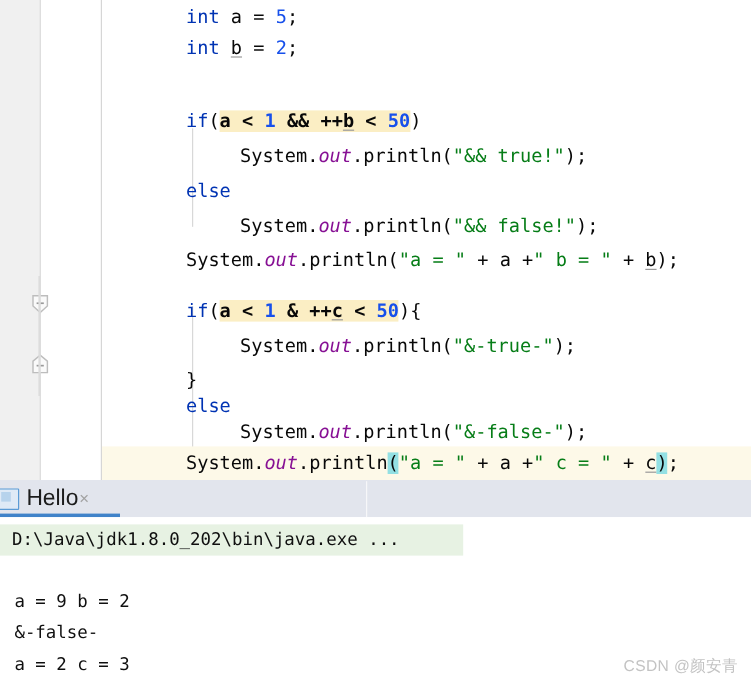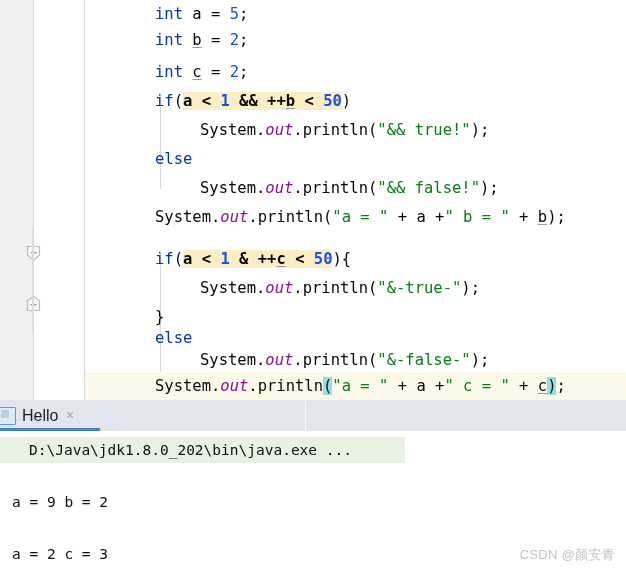--- a/index.html
+++ b/index.html
@@ -47,27 +47,27 @@
 
   
   .console{position:absolute;left:0;top:400px;width:626px;height:170px;background:#ffffff;}
   .tabbar{position:absolute;left:0;top:0;width:626px;height:31px;background:#e2e5ed;}
   .tabbar-sep{position:absolute;left:305px;top:1px;width:1px;height:30px;background:#f7f7f9;}
   .tab{position:absolute;left:0;top:0;width:100px;height:31px;}
   .tab-underline{position:absolute;left:0;top:28px;width:100px;height:3px;background:#4083c9;}
   .tab-ico{position:absolute;left:-2px;top:7px;width:16px;height:16px;border:1.5px solid #5b9bd5;background:#dfeaf6;border-radius:1px;}
   .tab-ico:after{content:"";position:absolute;left:2px;top:2px;width:8px;height:8px;background:#b7d3ec;}
   .tab-label{position:absolute;left:22px;top:0;height:31px;line-height:31px;
-    font-family:"Liberation Sans",sans-serif;font-size:16px;color:#1c1c1c;}
+    font-family:"Liberation Sans",sans-serif;font-size:19px;color:#1c1c1c;}
   .tab-close{position:absolute;left:66px;top:0;height:31px;line-height:31px;
     font-family:"Liberation Sans",sans-serif;font-size:14px;color:#a2a2a2;cursor:pointer;}
 
   .out{position:absolute;left:0;top:31px;width:626px;height:139px;background:#ffffff;}
   .oline{position:absolute;left:12px;height:26px;line-height:26px;font-size:14.5px;white-space:pre;color:#0f0f0f;}
-  .oline.cmd{left:0;padding-left:29px;color:#0f0f0f;background:#e7f2e3;width:376px;}
+  .oline.cmd{left:0;padding-left:10px;color:#0f0f0f;background:#e7f2e3;width:376px;}
 
   .watermark{position:absolute;right:11px;bottom:6px;
     font-family:"Liberation Sans",sans-serif;font-size:13px;color:#c3c3c3;letter-spacing:.3px;}
 </style>
 </head>
 <body>
 
 <div id="app">
 
   <div class="editor">
@@ -94,21 +94,20 @@
 
     <div class="iguide" style="left:160px;top:107px;height:82px;"></div>
     <div class="iguide" style="left:160px;top:255px;height:120px;"></div>
 
     <div class="code">
 
       <div class="line" style="top:0px"><span class="ltext"><span class="kw">int</span><span class="plain"> </span><span class="plain">a</span><span class="plain"> </span><span class="plain">=</span><span class="plain"> </span><span class="num">5</span><span class="plain">;</span></span></div>
 
       <div class="line" style="top:26px"><span class="ltext"><span class="kw">int</span><span class="plain"> </span><span class="plain uline">b</span><span class="plain"> </span><span class="plain">=</span><span class="plain"> </span><span class="num">2</span><span class="plain">;</span></span></div>
 
-      <div class="line" style="top:58px"><span class="ltext"><span class="kw">int</span><span class="plain"> </span><span class="plain uline">c</span><span class="plain"> </span><span class="plain">=</span><span class="plain"> </span><span class="num">2</span><span class="plain">;</span></span></div>
 
       <div class="line" style="top:87px"><span class="ltext"><span class="kw">if</span><span class="plain">(</span><span class="hl-search"><span class="plain">a</span><span class="plain"> </span><span class="plain">&lt;</span><span class="plain"> </span><span class="num">1</span><span class="plain"> </span><span class="plain">&amp;&amp;</span><span class="plain"> </span><span class="plain">++</span><span class="plain uline">b</span><span class="plain"> </span><span class="plain">&lt;</span><span class="plain"> </span><span class="num">50</span></span><span class="plain">)</span></span></div>
 
       <div class="line" style="top:116px"><span class="ltext" style="left:200px"><span class="plain">System</span><span class="plain">.</span><span class="fld">out</span><span class="plain">.</span><span class="plain">println</span><span class="plain">(</span><span class="str">"&amp;&amp; true!"</span><span class="plain">)</span><span class="plain">;</span></span></div>
 
       <div class="line" style="top:145px"><span class="ltext"><span class="kw">else</span></span></div>
 
       <div class="line" style="top:174px"><span class="ltext" style="left:200px"><span class="plain">System</span><span class="plain">.</span><span class="fld">out</span><span class="plain">.</span><span class="plain">println</span><span class="plain">(</span><span class="str">"&amp;&amp; false!"</span><span class="plain">)</span><span class="plain">;</span></span></div>
 
       <div class="line" style="top:203px"><span class="ltext"><span class="plain">System</span><span class="plain">.</span><span class="fld">out</span><span class="plain">.</span><span class="plain">println</span><span class="plain">(</span><span class="str">"a = "</span><span class="plain"> </span><span class="plain">+</span><span class="plain"> </span><span class="plain">a</span><span class="plain"> </span><span class="plain">+</span><span class="str">" b = "</span><span class="plain"> </span><span class="plain">+</span><span class="plain"> </span><span class="plain uline">b</span><span class="plain">)</span><span class="plain">;</span></span></div>
@@ -139,19 +138,20 @@
         <div class="tab-ico"></div>
         <div class="tab-label">Hello</div>
         <div class="tab-close">×</div>
         <div class="tab-underline"></div>
       </div>
     </div>
 
     <div class="out">
       <div class="oline cmd" style="top:6px">D:\Java\jdk1.8.0_202\bin\java.exe ...</div>
       <div class="oline" style="top:58px">a = 9 b = 2</div>
+      <div class="oline" style="top:84px">&amp;-false-</div>
       <div class="oline" style="top:110px">a = 2 c = 3</div>
 
       <div class="watermark">CSDN @颜安青</div>
     </div>
   </div>
 
 </div>
 
 </body></html>

